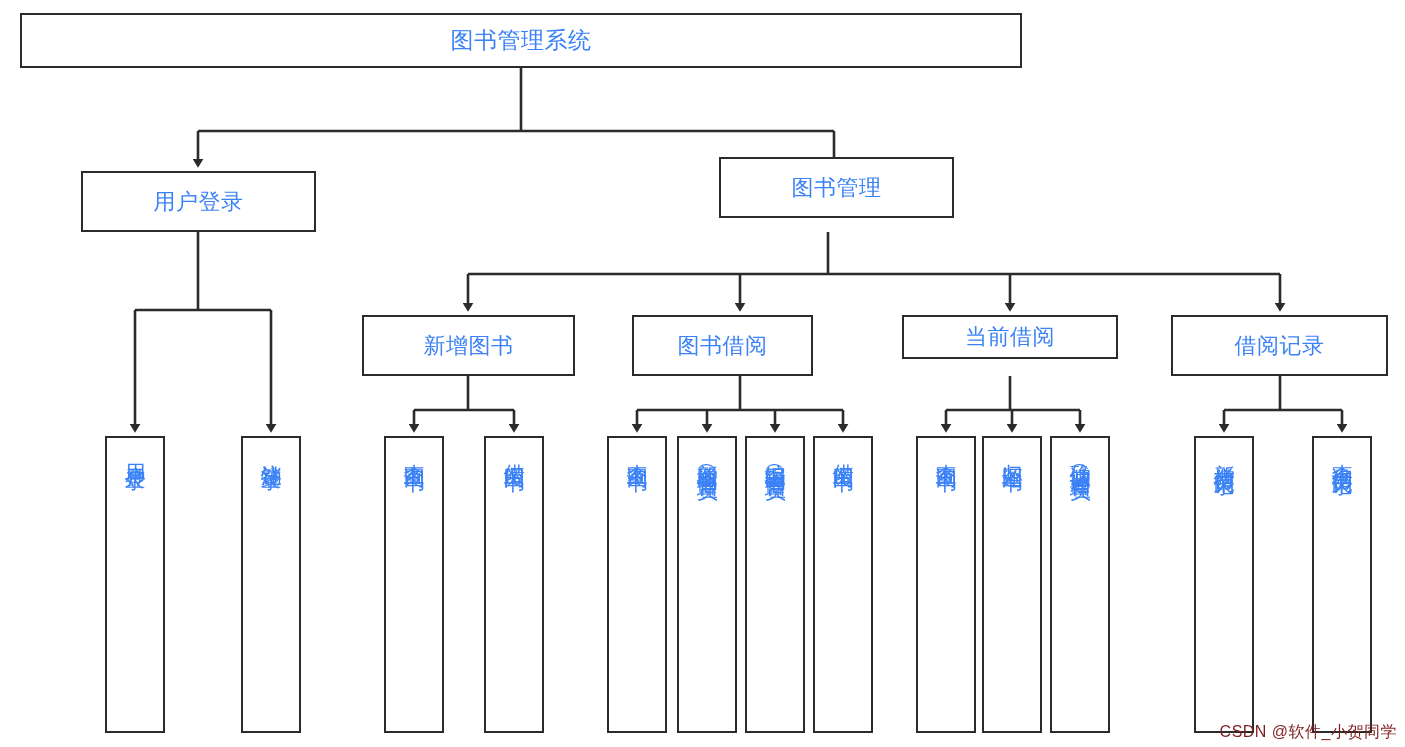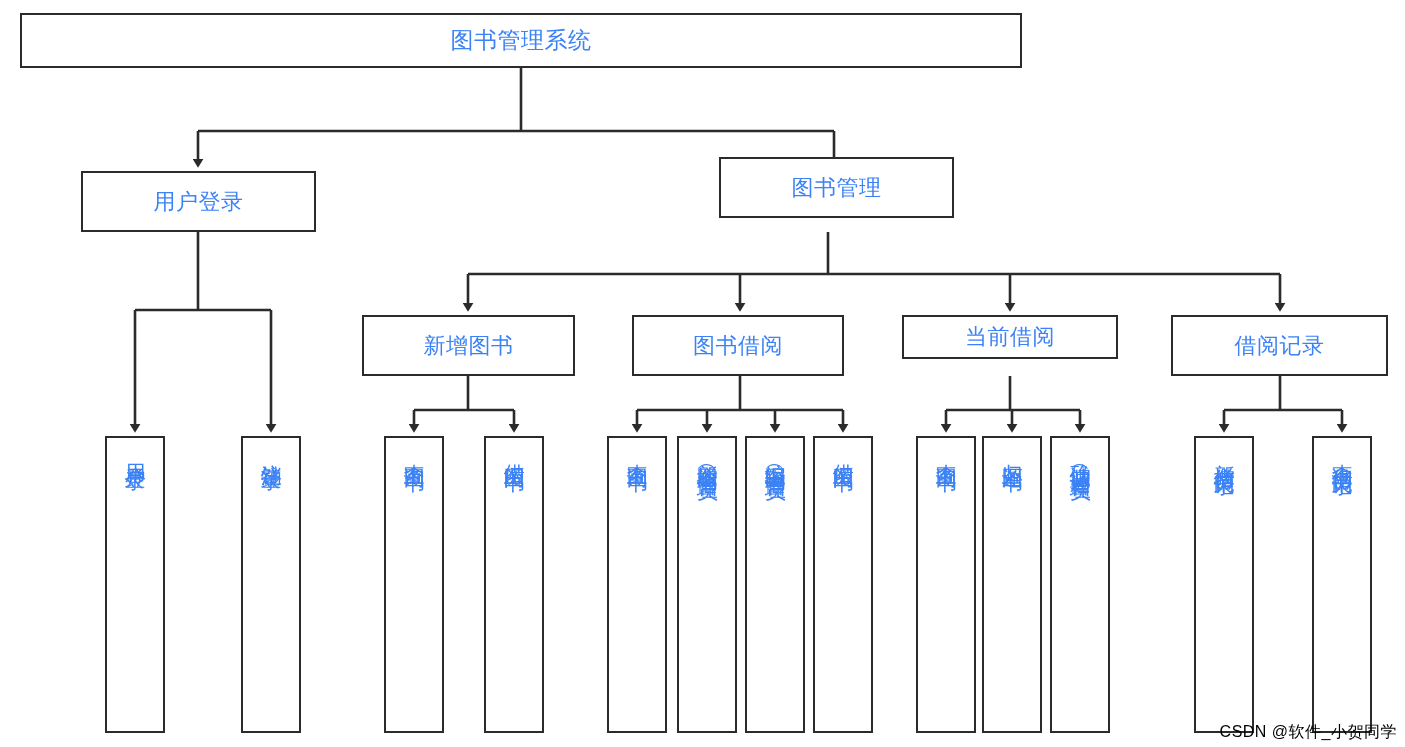--- a/index.html
+++ b/index.html
@@ -60,21 +60,21 @@
     line-height: 1.06;
     letter-spacing: 2.5px;
     white-space: nowrap;
     max-height: 100%;
   }
   #watermark {
     position: absolute;
     right: 8px;
     bottom: 4px;
     font-size: 16px;
-    color: #000000;
+    color: #7f1d1d;
     white-space: nowrap;
     letter-spacing: 0.5px;
   }
 </style>
 </head>
 <body>
 
 <div id="stage">
 
   <svg id="wires" viewBox="0 0 1405 747" xmlns="http://www.w3.org/2000/svg">
@@ -136,21 +136,21 @@
   </div>
 
   <div class="node h" style="left:711px; top:157px; width:235px; height:61px;margin-left:8px;">
     <span class="label">图书管理</span>
   </div>
 
   <div class="node h" style="left:362px; top:315px; width:213px; height:61px;">
     <span class="label">新增图书</span>
   </div>
 
-  <div class="node h" style="left:632px; top:315px; width:212px; height:61px;">
+  <div class="node h" style="left:632px; top:315px; width:181px; height:61px;">
     <span class="label">图书借阅</span>
   </div>
 
   <div class="node h" style="left:902px; top:315px; width:216px; height:44px;">
     <span class="label">当前借阅</span>
   </div>
 
   <div class="node h" style="left:1171px; top:315px; width:217px; height:61px;">
     <span class="label">借阅记录</span>
   </div>

